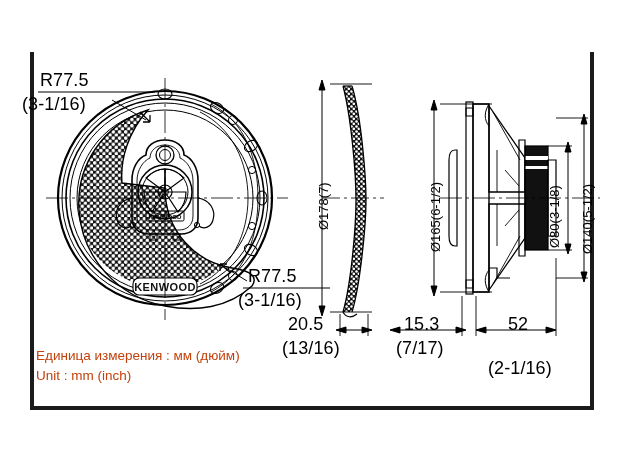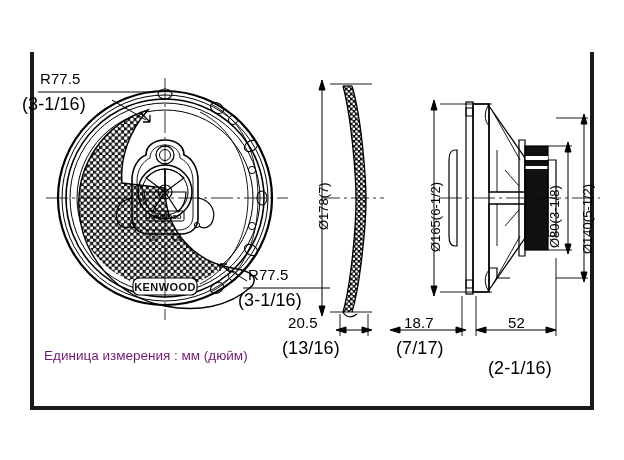--- a/index.html
+++ b/index.html
@@ -7,25 +7,25 @@
 
   #sheet{position:absolute;left:0;top:0;width:624px;height:460px;background:#fff;}
 
   
   .frame-bar{position:absolute;background:#1a1a1a;}
   #frame-left{left:30px;top:52px;width:4px;height:358px;}
   #frame-right{left:590px;top:52px;width:4px;height:358px;}
   #frame-bottom{left:30px;top:406px;width:564px;height:4px;}
 
   .dim-text{position:absolute;color:#000;font-family:"Liberation Sans",sans-serif;white-space:nowrap;}
-  .dim-num{font-size:15px;letter-spacing:.1px;}
+  .dim-num{font-size:18px;letter-spacing:.1px;}
   .dim-frac{font-size:18px;letter-spacing:.1px;}
   .vert-label{position:absolute;font-size:13px;white-space:nowrap;transform-origin:0 0;transform:rotate(-90deg);color:#000;}
 
-  .caption{position:absolute;color:#701a75;font-size:13.5px;white-space:nowrap;margin-left:8px;}
+  .caption{position:absolute;color:#c2410c;font-size:13.5px;white-space:nowrap;}
 
   svg{position:absolute;left:0;top:0;}
   .ln{fill:none;stroke:#000;}
 </style>
 </head>
 <body>
 
 <div id="sheet">
 
   <div class="frame-bar" id="frame-left"></div>
@@ -266,21 +266,22 @@
   <div class="dim-text dim-frac" style="left:238px;top:290px;">(3-1/16)</div>
 
   <div class="vert-label" style="left:316px;top:230px;">Ø178(7)</div>
   <div class="vert-label" style="left:428px;top:252px;">Ø165(6-1/2)</div>
   <div class="vert-label" style="left:547px;top:248px;">Ø80(3-1/8)</div>
   <div class="vert-label" style="left:580px;top:254px;">Ø140(5-1/2)</div>
 
   <div class="dim-text dim-num" style="left:288px;top:314px;text-align:right;">20.5</div>
   <div class="dim-text dim-frac" style="left:282px;top:338px;">(13/16)</div>
 
-  <div class="dim-text dim-num" style="left:404px;top:314px;">18.7</div>
+  <div class="dim-text dim-num" style="left:404px;top:314px;">15.3</div>
   <div class="dim-text dim-frac" style="left:396px;top:338px;">(7/17)</div>
 
   <div class="dim-text dim-num" style="left:508px;top:314px;">52</div>
   <div class="dim-text dim-frac" style="left:488px;top:358px;">(2-1/16)</div>
 
   <div class="caption" style="left:36px;top:348px;">Единица измерения : мм (дюйм)</div>
+  <div class="caption" style="left:36px;top:368px;">Unit : mm (inch)</div>
 
 </div>
 
 </body></html>

